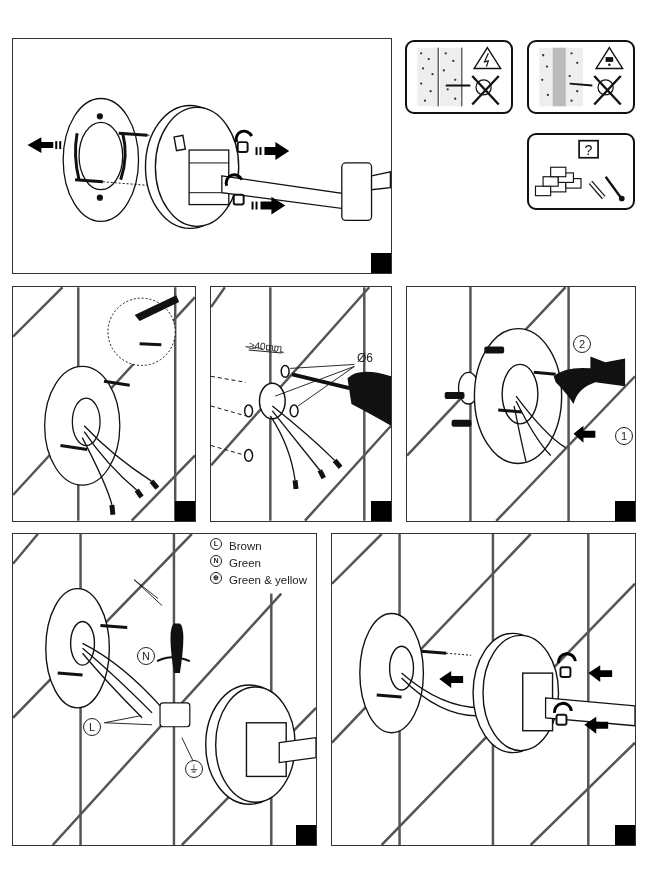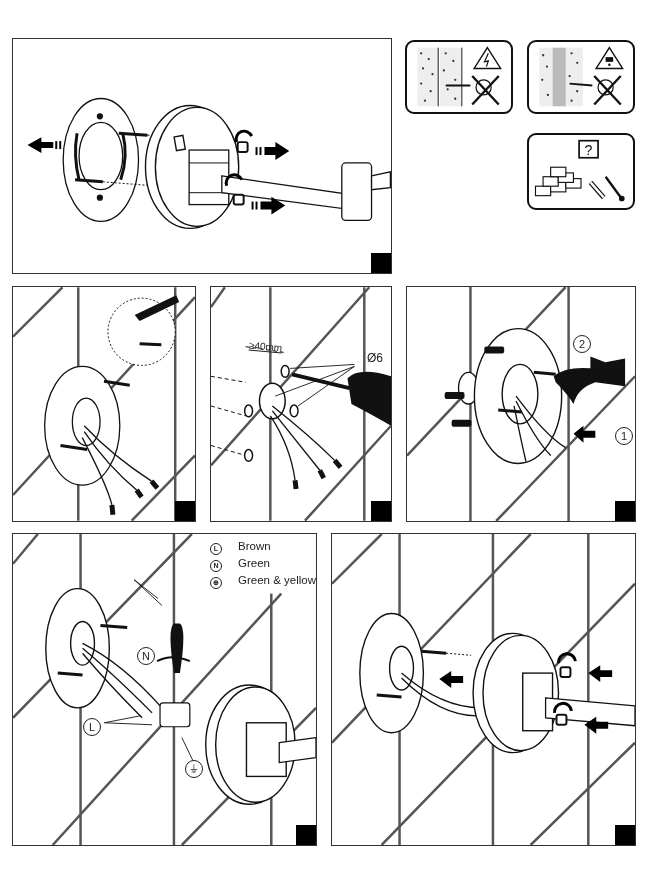--- a/index.html
+++ b/index.html
@@ -3,21 +3,21 @@
 <meta charset="utf-8">
 <style>
   html, body { margin:0; padding:0; background:#fff; }
   body { width:650px; height:870px; position:relative; overflow:hidden; font-family:"Liberation Sans", sans-serif; color:#111; }
   .panel { position:absolute; border:1.5px solid #333; background:#fff; box-sizing:border-box; overflow:hidden; }
   .panel svg { position:absolute; left:0; top:0; width:100%; height:100%; }
   .step-marker { position:absolute; right:0; bottom:0; width:20px; height:20px; background:#000; }
   .warn { position:absolute; border:2.5px solid #111; border-radius:9px; background:#fff; box-sizing:border-box; overflow:hidden; }
   .warn svg { position:absolute; left:0; top:0; width:100%; height:100%; }
   .legend { position:absolute; left:210px; top:538px; font-size:11.5px; line-height:17px; color:#222; }
-  .legend-row { display:flex; align-items:flex-end; gap:16px; white-space:nowrap; }
+  .legend-row { display:flex; align-items:flex-start; gap:7px; white-space:nowrap; }
   .legend-sym { display:inline-block; width:10px; height:10px; border:1.2px solid #222; border-radius:50%; font-size:7px; line-height:10px; text-align:center; font-weight:bold; box-sizing:content-box; }
   .lbl { position:absolute; font-size:10px; color:#222; white-space:nowrap; }
   .circ-lbl { position:absolute; width:16px; height:16px; border:1.3px solid #222; border-radius:50%; background:#fff; font-size:11px; line-height:16px; text-align:center; color:#222; }
 </style>
 </head>
 <body>
 
 <div class="panel" style="left:12px;top:38px;width:380px;height:236px;">
   <svg viewBox="0 0 380 236">
 
@@ -218,21 +218,21 @@
         <path d="M62,125 Q90,160 110,185"></path>
         <path d="M60,130 Q80,160 85,195"></path>
       </g>
     <g stroke="#111" stroke-width="5">
         <line x1="125" y1="175" x2="131" y2="182"></line>
         <line x1="110" y1="185" x2="114" y2="193"></line>
         <line x1="85" y1="195" x2="86" y2="204"></line>
       </g>
   </svg>
   <div class="lbl" style="left:38px;top:54px;transform:rotate(5deg);text-decoration:underline;">≥40mm</div>
-  <div class="lbl" style="left:156px;top:64px;font-size:12px;">Ø6</div>
+  <div class="lbl" style="left:146px;top:64px;font-size:12px;">Ø6</div>
   <div class="step-marker"></div>
 </div>
 
 <div class="panel" style="left:406px;top:286px;width:230px;height:236px;">
   <svg viewBox="0 0 230 236">
     <g stroke="#555" stroke-width="2.5" fill="none">
       <line x1="64" y1="0" x2="64" y2="236"></line>
         <line x1="163" y1="0" x2="163" y2="236"></line>
       <line x1="0" y1="170" x2="160" y2="0"></line>
         <line x1="90" y1="236" x2="230" y2="90"></line>

